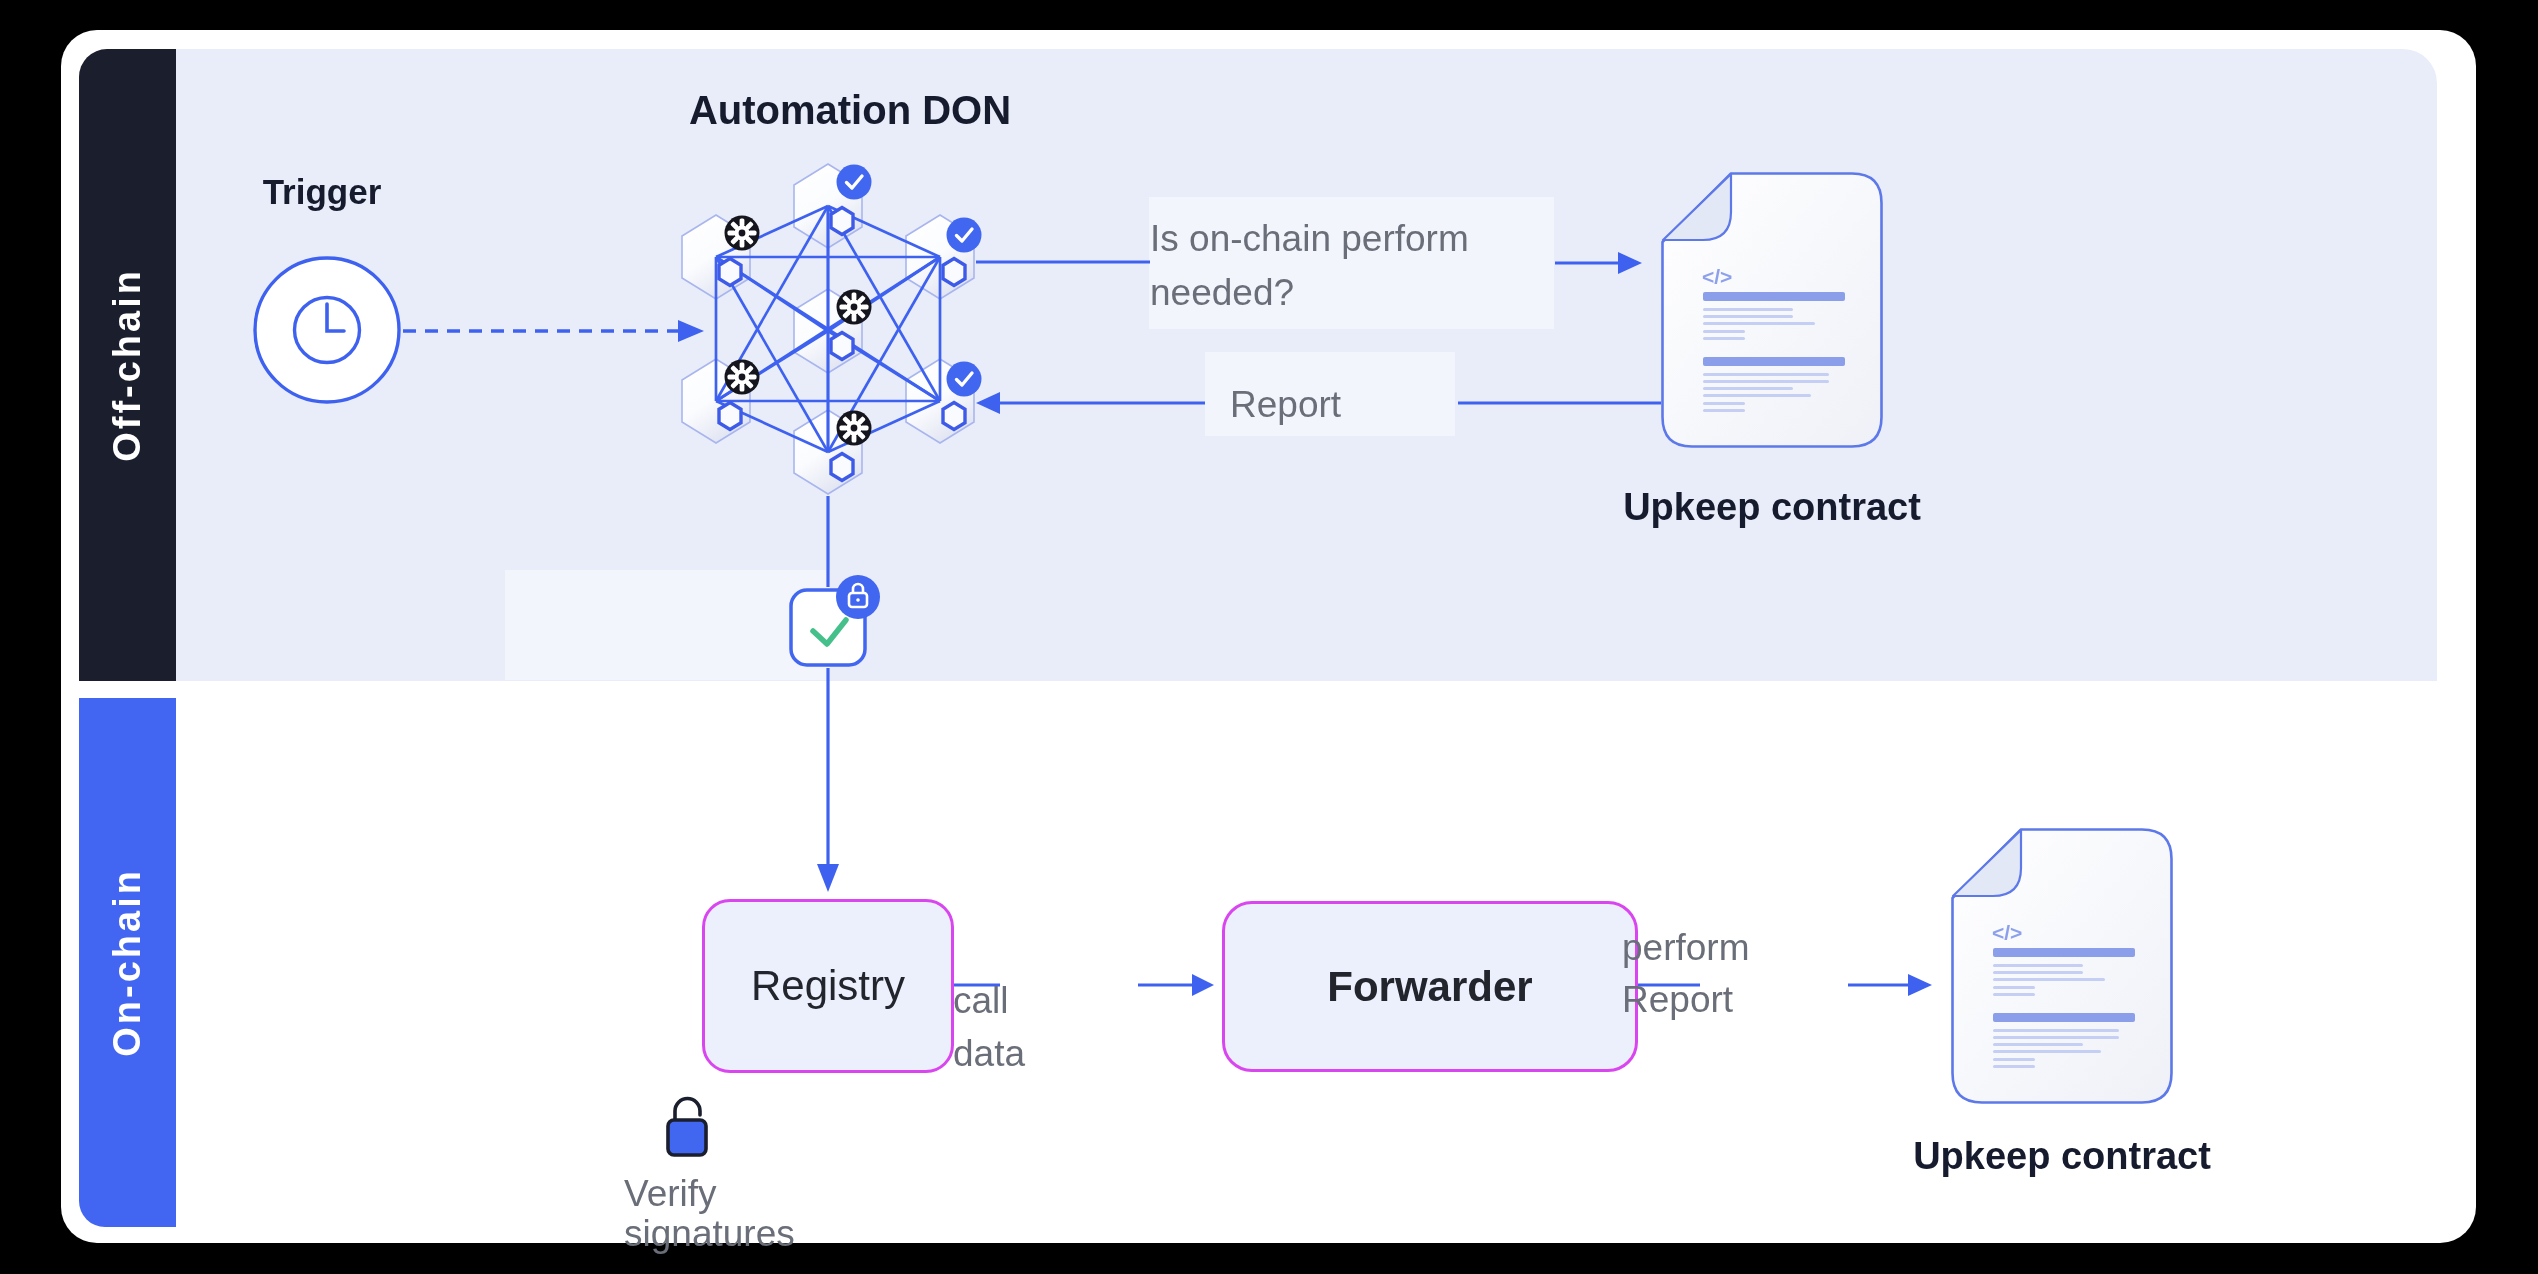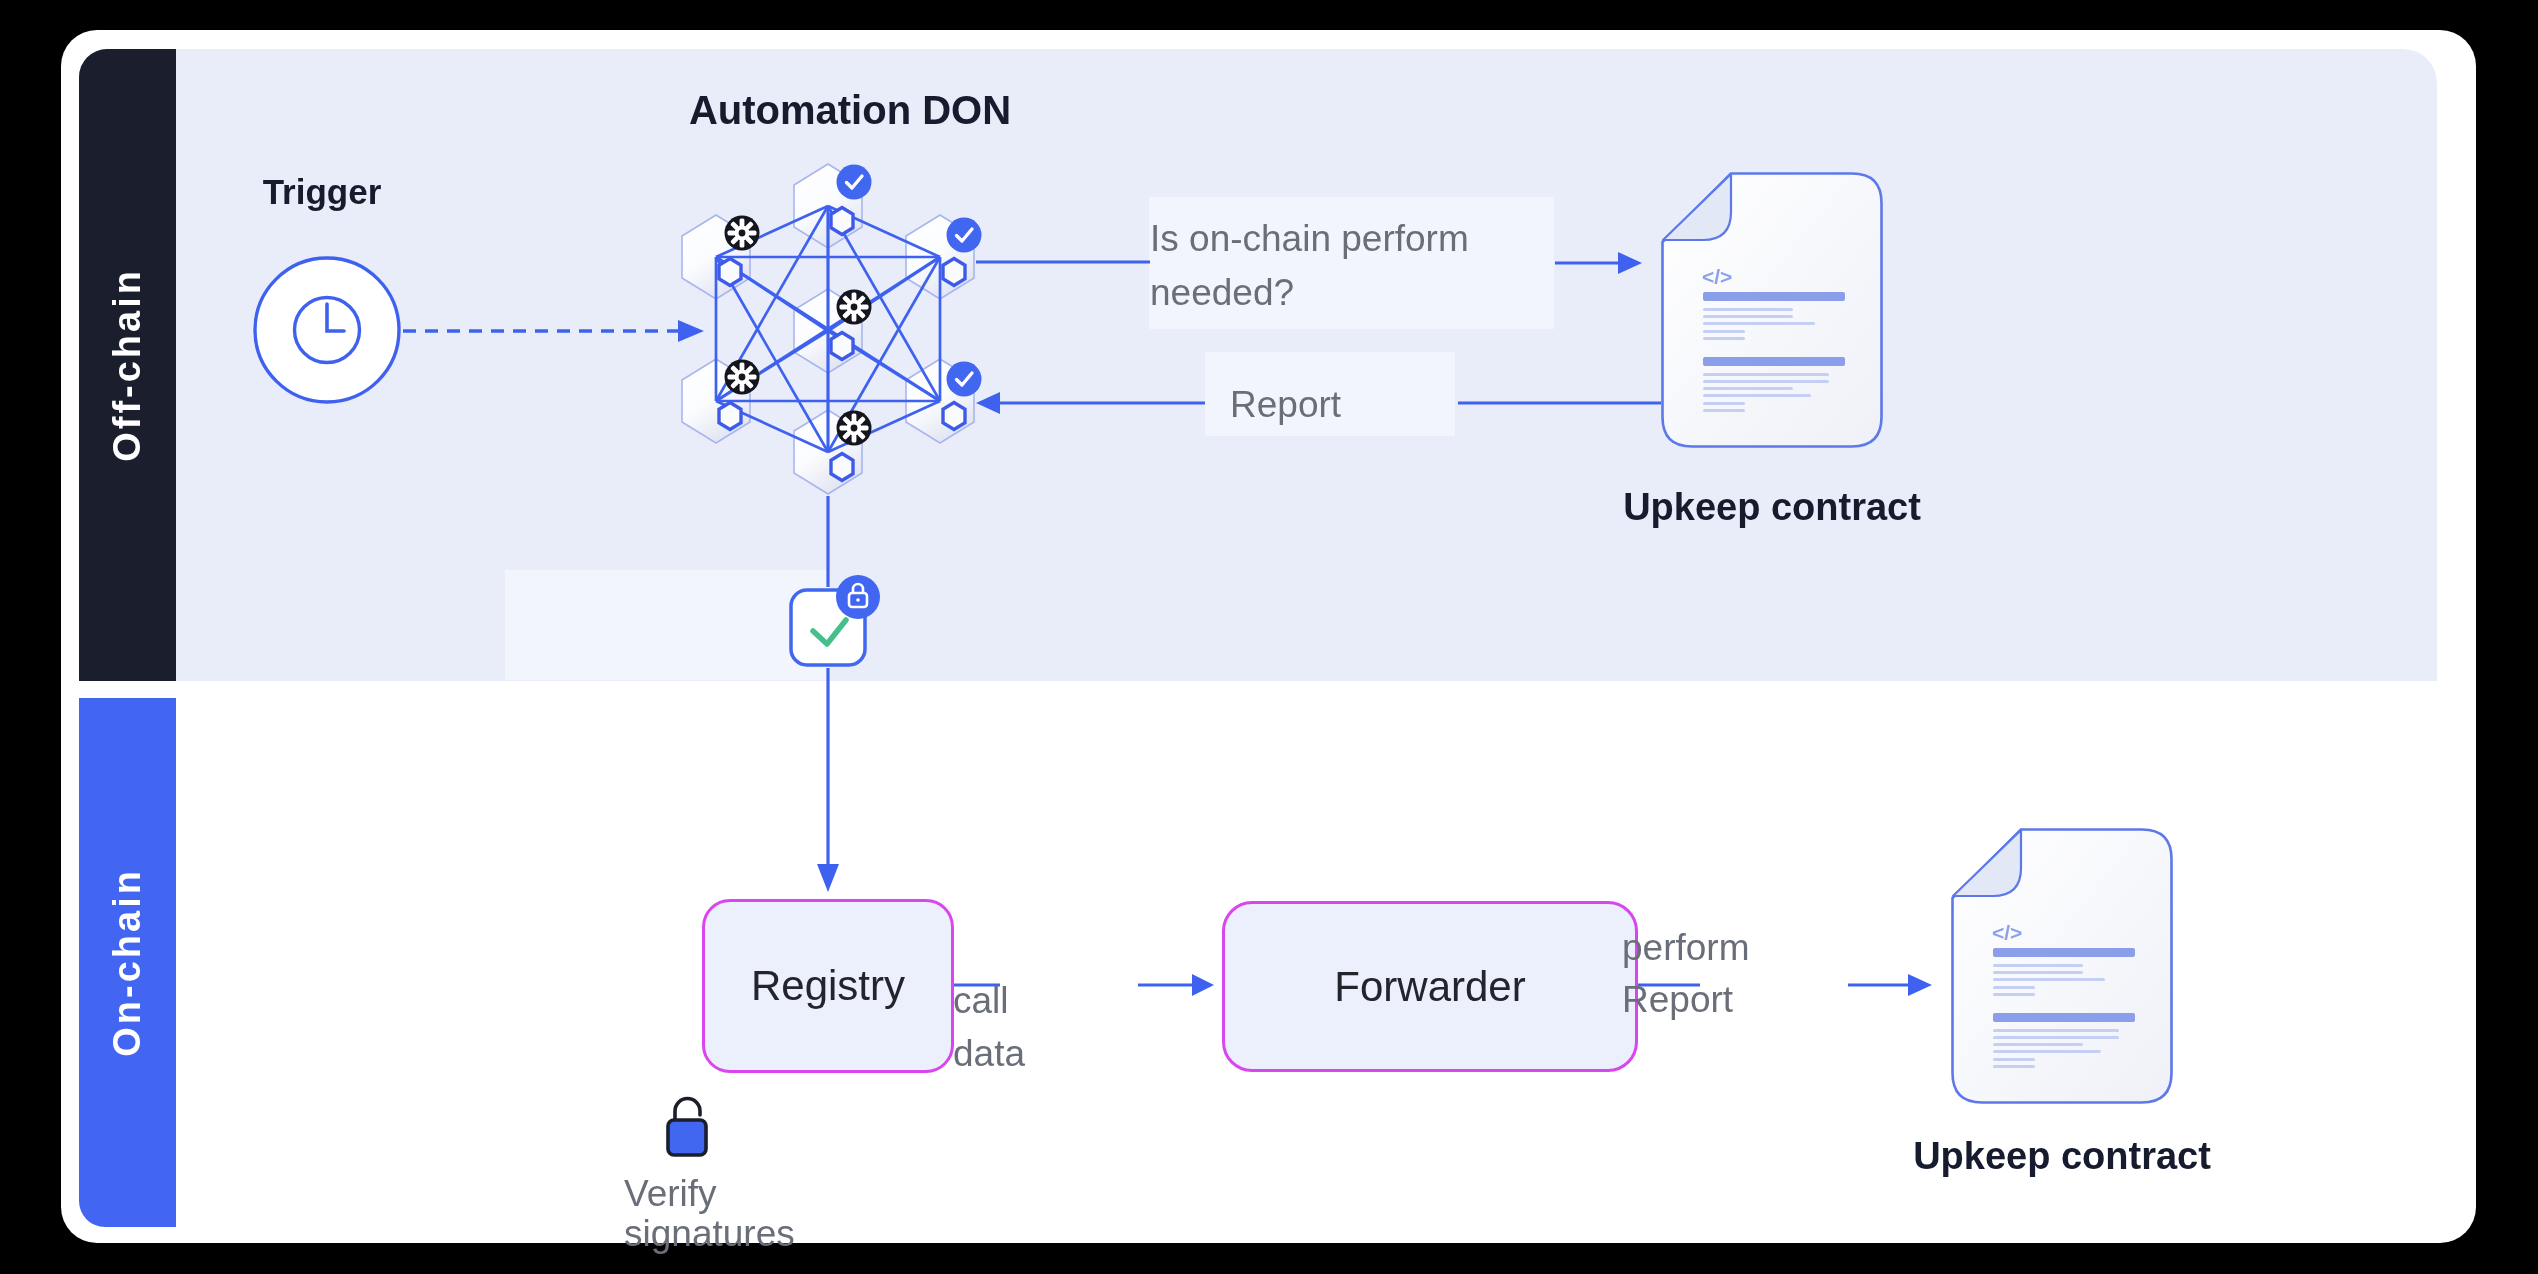--- a/index.html
+++ b/index.html
@@ -10,21 +10,21 @@
   .band{position:absolute;left:79px;width:97px;display:flex;align-items:center;justify-content:center;}
   .band-off{top:49px;height:632px;background:#1B1E2D;border-radius:28px 0 0 0;}
   .band-on{top:698px;height:529px;background:#4266F1;border-radius:0 0 0 26px;}
   .vlabel{writing-mode:vertical-rl;transform:rotate(180deg);color:#fff;font-weight:bold;font-size:38px;letter-spacing:3px;}
   .patch{position:absolute;background:rgba(255,255,255,0.45);}
   .h-label{position:absolute;font-weight:bold;color:#161B2E;text-align:center;}
   .g-label{position:absolute;color:#6A6E78;white-space:pre-line;font-size:37px;line-height:54px;}
   .node-box{position:absolute;box-sizing:border-box;border:3px solid #d946ef;background:#ECEFFC;
             display:flex;align-items:center;justify-content:center;color:#23252D;font-size:42px;}
   #registry-box{left:702px;top:899px;width:252px;height:174px;border-radius:28px;}
-  #forwarder-box{left:1222px;top:901px;width:416px;height:171px;border-radius:30px;}
+  #forwarder-box{left:1222px;top:901px;width:416px;height:171px;border-radius:30px;font-weight:bold;}
   #trigger-label{left:222px;top:172px;width:200px;font-size:35px;}
   #don-title{left:650px;top:88px;width:400px;font-size:40px;}
   #upkeep-top-label{left:1572px;top:486px;width:400px;font-size:38px;}
   #upkeep-bottom-label{left:1862px;top:1135px;width:400px;font-size:38px;}
   #is-onchain-text{left:1150px;top:212px;width:400px;}
   #results-text{left:1230px;top:378px;width:200px;}
   #if-perform-text{left:466px;top:578px;width:400px;}
   #call-data-text{left:953px;top:938px;width:200px;line-height:53px;margin-top:36px;}
   #perform-upkeep-text{left:1622px;top:922px;width:300px;line-height:52px;}
   #verify-signatures-text{left:624px;top:1174px;width:400px;line-height:40px;}

